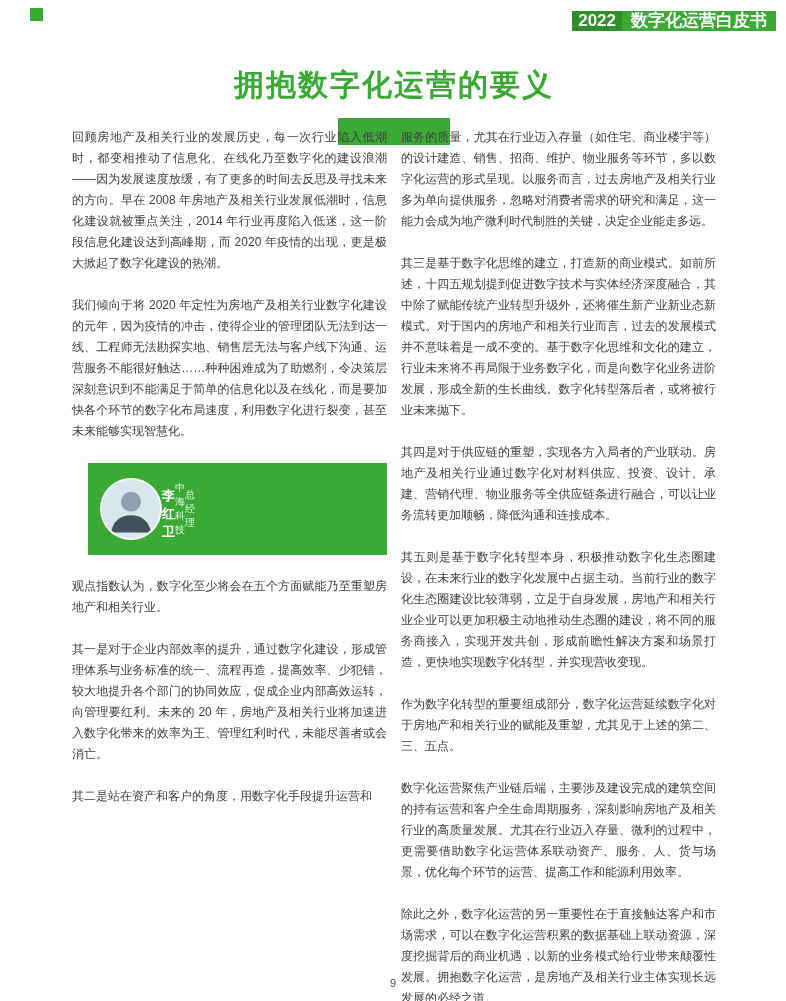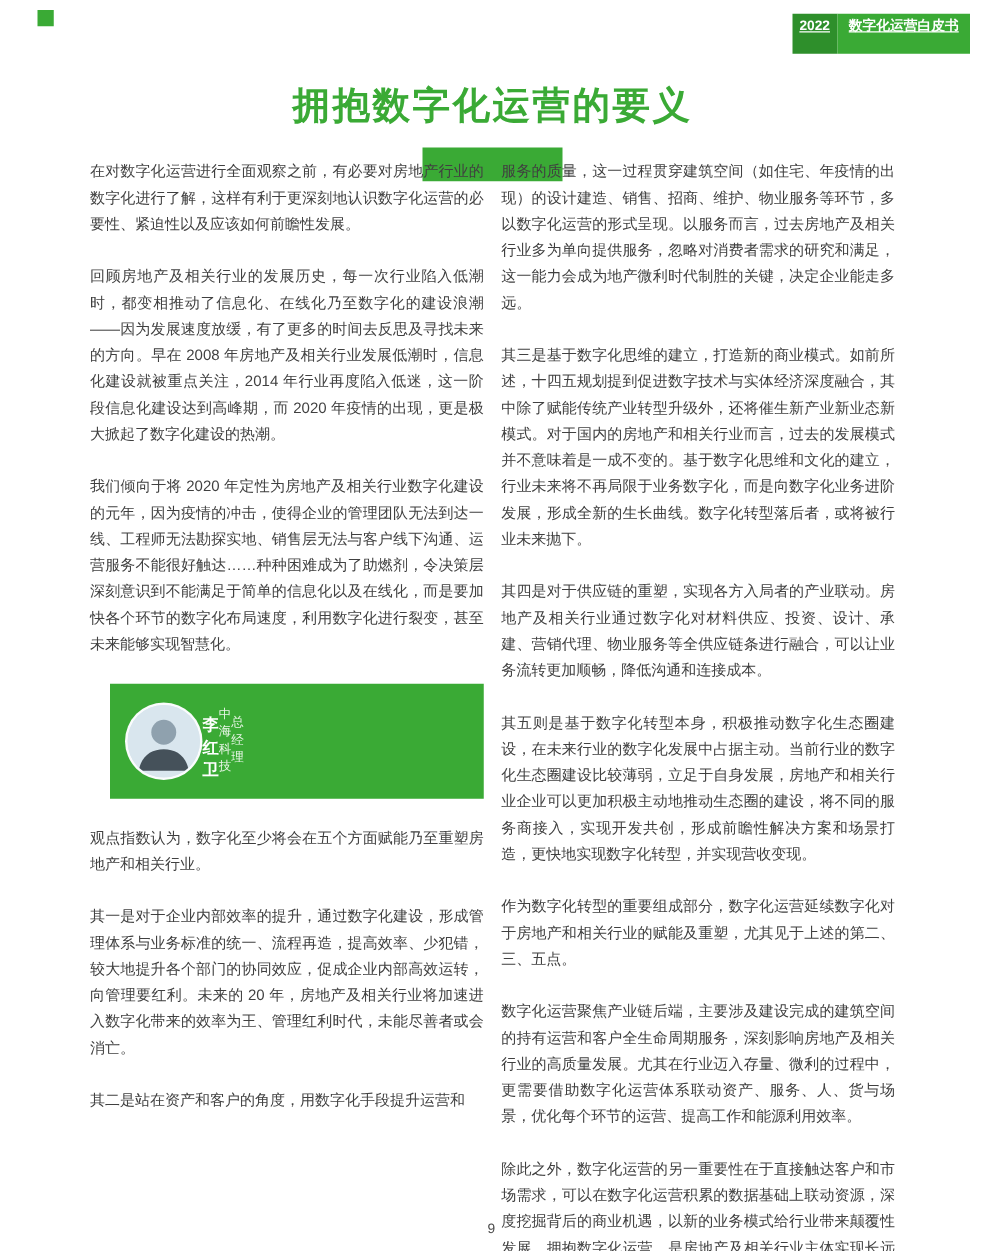--- a/index.html
+++ b/index.html
@@ -18,23 +18,22 @@
     color:var(--text);
   }
   
   .corner-mark{
     position:absolute;top:8px;left:30px;
     width:13px;height:13px;background:var(--accent);
   }
   .header-badge{
     position:absolute;top:11px;right:10px;
     display:flex;align-items:stretch;
-    height:32px;font-size:11px;line-height:20px;color:#fff;
+    height:20px;font-size:17px;line-height:20px;color:#fff;
     white-space:nowrap;
-    text-decoration:underline;
   }
   .header-badge .year{
     background:var(--accent-dark);
     font-weight:bold;padding:0 6px;
   }
   .header-badge .label{
     background:var(--accent);
     font-weight:bold;padding:0 9px;
   }
   
@@ -113,21 +112,20 @@
   </div>
 
   <div class="title-row">
     <h1>拥抱数字化运营的要义</h1>
     <div class="title-block"></div>
   </div>
 
   <div class="columns">
 
     <div class="col">
-      <p>在对数字化运营进行全面观察之前，有必要对房地产行业的数字化进行了解，这样有利于更深刻地认识数字化运营的必要性、紧迫性以及应该如何前瞻性发展。</p>
       <p>回顾房地产及相关行业的发展历史，每一次行业陷入低潮时，都变相推动了信息化、在线化乃至数字化的建设浪潮——因为发展速度放缓，有了更多的时间去反思及寻找未来的方向。早在 2008 年房地产及相关行业发展低潮时，信息化建设就被重点关注，2014 年行业再度陷入低迷，这一阶段信息化建设达到高峰期，而 2020 年疫情的出现，更是极大掀起了数字化建设的热潮。</p>
       <p>我们倾向于将 2020 年定性为房地产及相关行业数字化建设的元年，因为疫情的冲击，使得企业的管理团队无法到达一线、工程师无法勘探实地、销售层无法与客户线下沟通、运营服务不能很好触达……种种困难成为了助燃剂，令决策层深刻意识到不能满足于简单的信息化以及在线化，而是要加快各个环节的数字化布局速度，利用数字化进行裂变，甚至未来能够实现智慧化。</p>
 
       <div class="quote-box">
         <div class="quote-left">
           <div class="avatar">
             <svg viewBox="0 0 64 64">
               <rect width="64" height="64" fill="#d9e6ee"></rect>
               <circle cx="32" cy="24" r="11" fill="#8fa1ae"></circle>
               <path d="M10 58c2-13 11-19 22-19s20 6 22 19z" fill="#45515a"></path>
@@ -138,21 +136,21 @@
           <div class="quote-role">总经理</div>
         </div>
       </div>
 
       <p>观点指数认为，数字化至少将会在五个方面赋能乃至重塑房地产和相关行业。</p>
       <p>其一是对于企业内部效率的提升，通过数字化建设，形成管理体系与业务标准的统一、流程再造，提高效率、少犯错，较大地提升各个部门的协同效应，促成企业内部高效运转，向管理要红利。未来的 20 年，房地产及相关行业将加速进入数字化带来的效率为王、管理红利时代，未能尽善者或会消亡。</p>
       <p>其二是站在资产和客户的角度，用数字化手段提升运营和</p>
     </div>
 
     <div class="col">
-      <p>服务的质量，这一过程贯穿建筑空间（如住宅、年疫情的出现）的设计建造、销售、招商、维护、物业服务等环节，多以数字化运营的形式呈现。以服务而言，过去房地产及相关行业多为单向提供服务，忽略对消费者需求的研究和满足，这一能力会成为地产微利时代制胜的关键，决定企业能走多远。</p>
+      <p>服务的质量，尤其在行业迈入存量（如住宅、商业楼宇等）的设计建造、销售、招商、维护、物业服务等环节，多以数字化运营的形式呈现。以服务而言，过去房地产及相关行业多为单向提供服务，忽略对消费者需求的研究和满足，这一能力会成为地产微利时代制胜的关键，决定企业能走多远。</p>
       <p>其三是基于数字化思维的建立，打造新的商业模式。如前所述，十四五规划提到促进数字技术与实体经济深度融合，其中除了赋能传统产业转型升级外，还将催生新产业新业态新模式。对于国内的房地产和相关行业而言，过去的发展模式并不意味着是一成不变的。基于数字化思维和文化的建立，行业未来将不再局限于业务数字化，而是向数字化业务进阶发展，形成全新的生长曲线。数字化转型落后者，或将被行业未来抛下。</p>
       <p>其四是对于供应链的重塑，实现各方入局者的产业联动。房地产及相关行业通过数字化对材料供应、投资、设计、承建、营销代理、物业服务等全供应链条进行融合，可以让业务流转更加顺畅，降低沟通和连接成本。</p>
       <p>其五则是基于数字化转型本身，积极推动数字化生态圈建设，在未来行业的数字化发展中占据主动。当前行业的数字化生态圈建设比较薄弱，立足于自身发展，房地产和相关行业企业可以更加积极主动地推动生态圈的建设，将不同的服务商接入，实现开发共创，形成前瞻性解决方案和场景打造，更快地实现数字化转型，并实现营收变现。</p>
       <p>作为数字化转型的重要组成部分，数字化运营延续数字化对于房地产和相关行业的赋能及重塑，尤其见于上述的第二、三、五点。</p>
       <p>数字化运营聚焦产业链后端，主要涉及建设完成的建筑空间的持有运营和客户全生命周期服务，深刻影响房地产及相关行业的高质量发展。尤其在行业迈入存量、微利的过程中，更需要借助数字化运营体系联动资产、服务、人、货与场景，优化每个环节的运营、提高工作和能源利用效率。</p>
       <p>除此之外，数字化运营的另一重要性在于直接触达客户和市场需求，可以在数字化运营积累的数据基础上联动资源，深度挖掘背后的商业机遇，以新的业务模式给行业带来颠覆性发展。拥抱数字化运营，是房地产及相关行业主体实现长远发展的必经之道。</p>
     </div>
 
   </div>
 

